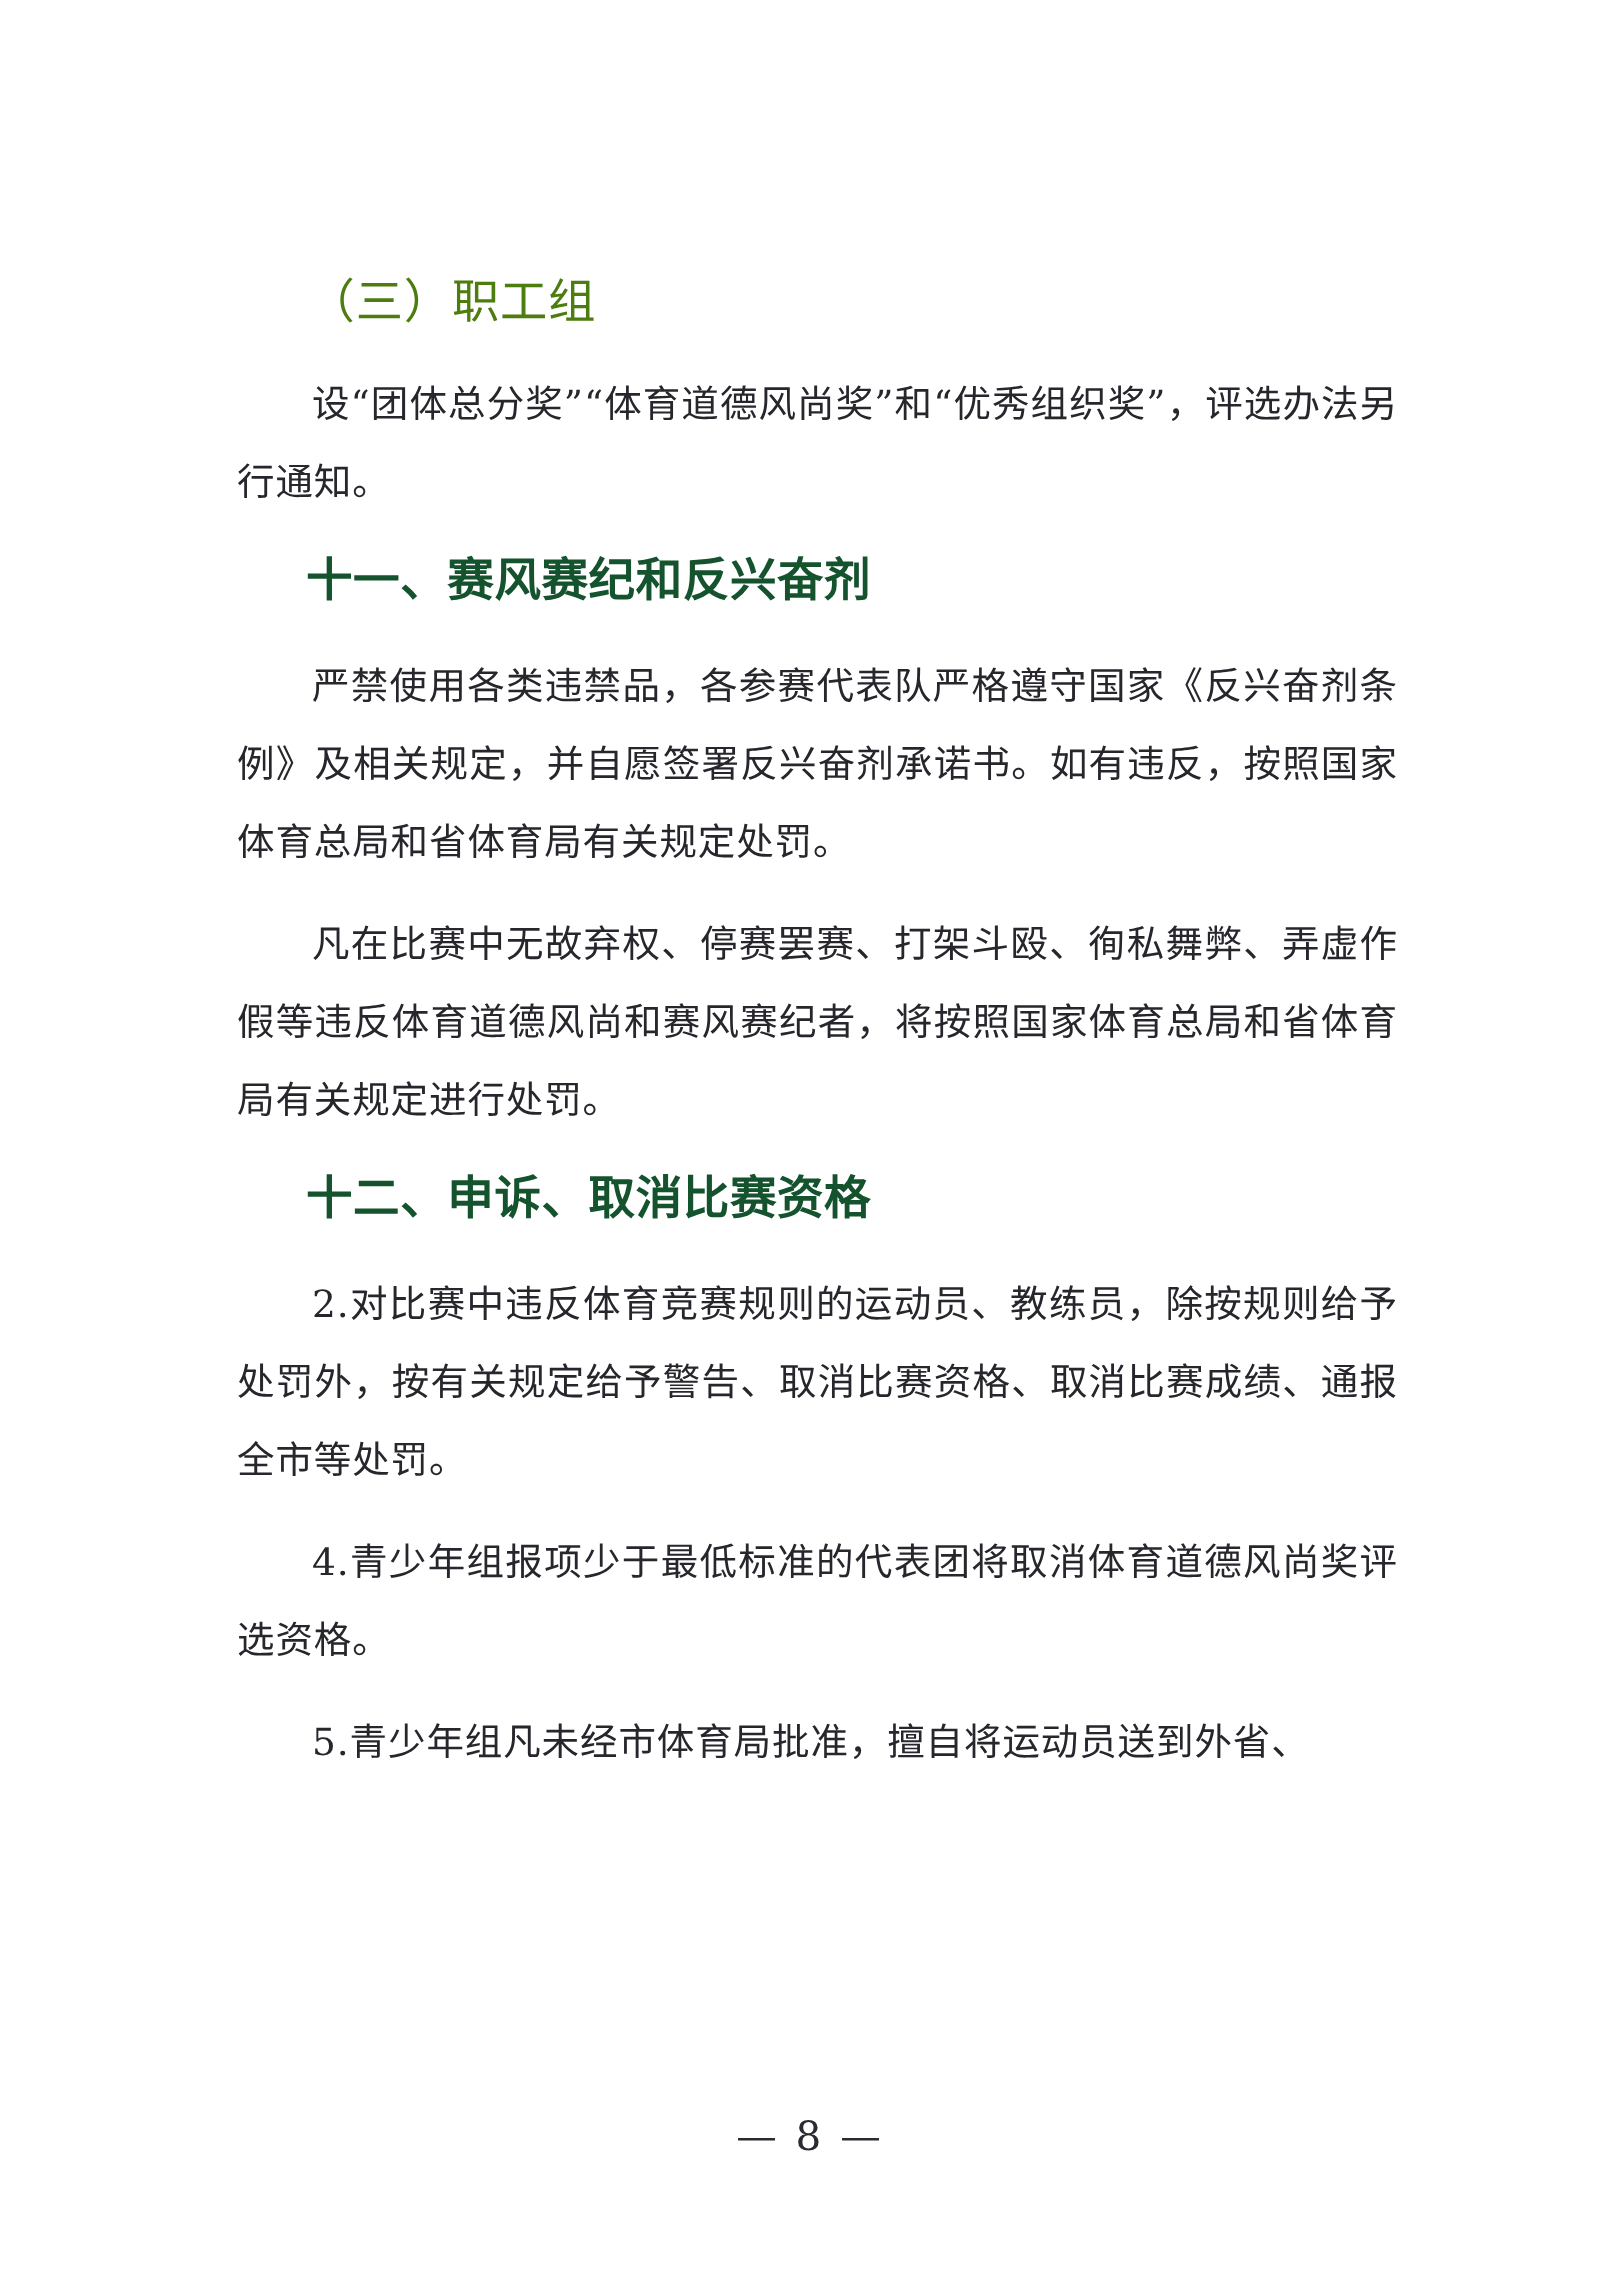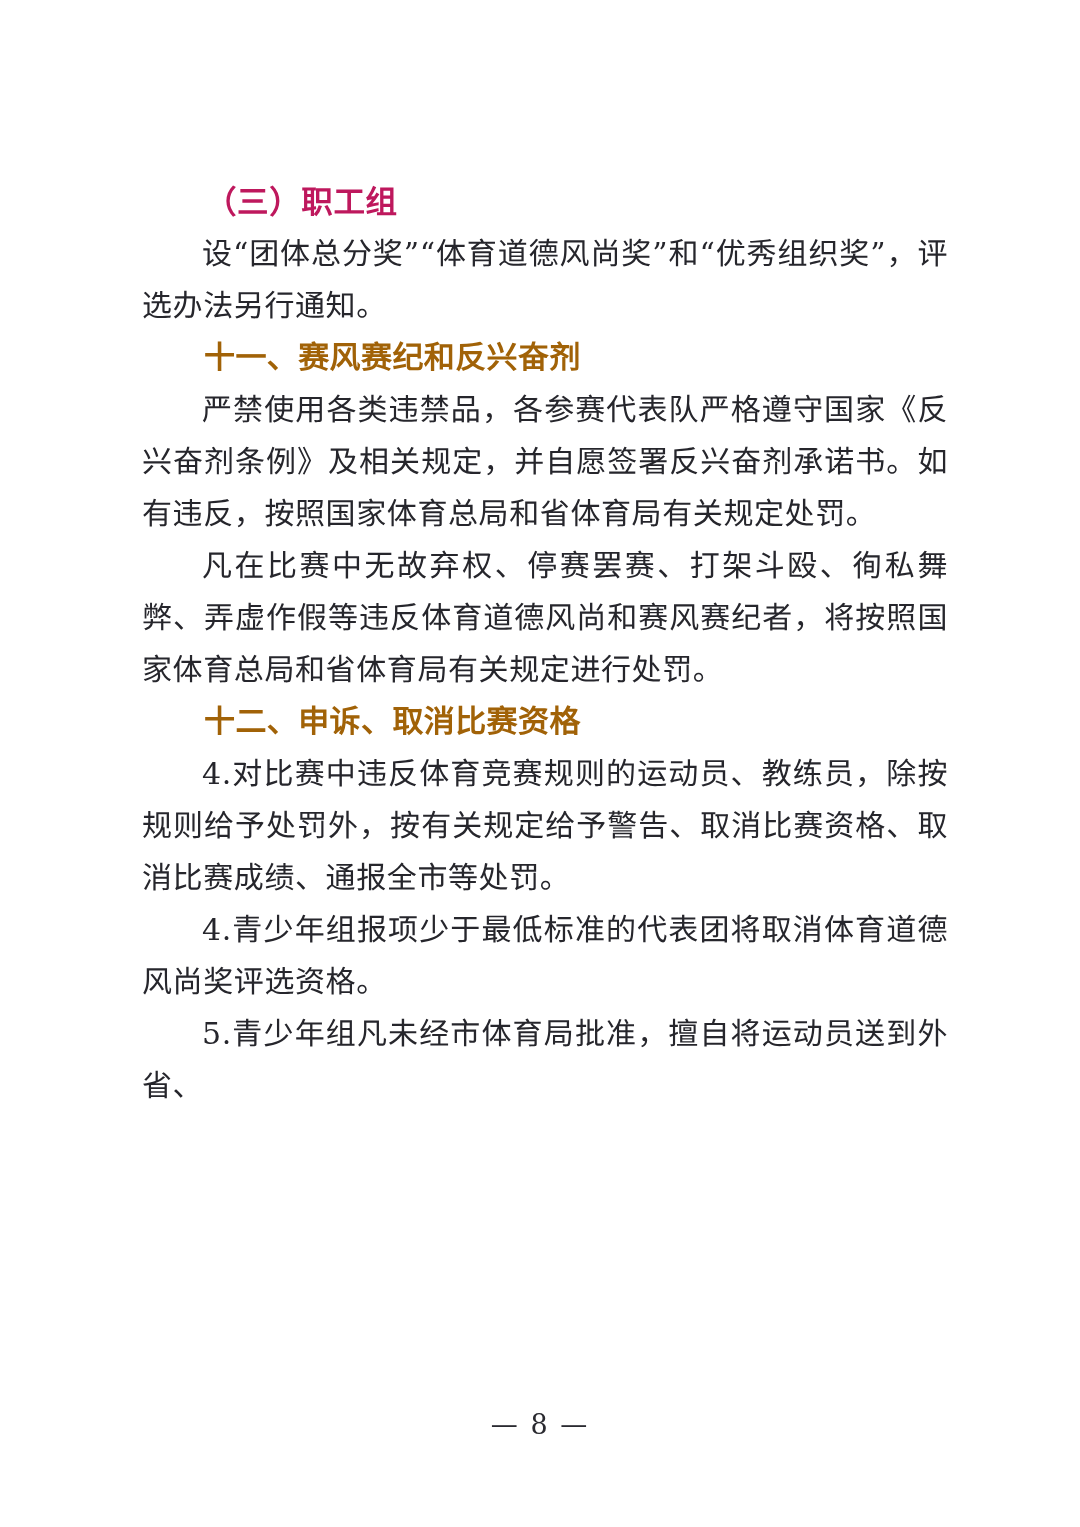--- a/index.html
+++ b/index.html
@@ -23,53 +23,53 @@
 
   
   .text-column {
     position: absolute;
     left: 142px;
     top: 176px;
     width: 806px;
   }
 
   .para {
-    margin: 0;
-    font-size: 30px;
+    margin: 16px;
+    font-size: 25px;
     line-height: 52px;
     text-align: justify;
     text-justify: inter-character;
     text-indent: 2em;
     letter-spacing: 0.6px;
     font-weight: 400;
     color: #26262c;
     -webkit-font-smoothing: antialiased;
   }
 
   
   .heading {
     margin: 0;
-    font-family: Liberation Sans, sans-serif;
+    font-family: Liberation Mono, monospace;
     font-size: 31px;
     line-height: 52px;
     font-weight: 700;
     text-indent: 2em;
     letter-spacing: 0.4px;
-    color: #a16207;
+    color: #14532d;
   }
 
   
   .subheading {
     margin: 0;
     font-size: 31.5px;
     line-height: 52px;
     text-indent: 2em;
     letter-spacing: 0.6px;
-    font-weight: 700;
-    color: #be185d;
+    font-weight: 400;
+    color: #4d7c0f;
   }
 
   
   .para.numbered {
     text-indent: 2em;
   }
 
   .page-number {
     position: absolute;
     left: 0;
@@ -96,21 +96,21 @@
 
     <p class="heading">十一、赛风赛纪和反兴奋剂</p>
 
     <p class="para">严禁使用各类违禁品，各参赛代表队严格遵守国家《反兴奋剂条例》及相关规定，并自愿签署反兴奋剂承诺书。如有违反，按照国家体育总局和省体育局有关规定处罚。</p>
 
     <p class="para">凡在比赛中无故弃权、停赛罢赛、打架斗殴、徇私舞弊、弄虚作假等违反体育道德风尚和赛风赛纪者，将按照国家体育总局和省体育局有关规定进行处罚。</p>
 
     <p class="heading">十二、申诉、取消比赛资格</p>
 
 
-    <p class="para numbered">4.对比赛中违反体育竞赛规则的运动员、教练员，除按规则给予处罚外，按有关规定给予警告、取消比赛资格、取消比赛成绩、通报全市等处罚。</p>
+    <p class="para numbered">2.对比赛中违反体育竞赛规则的运动员、教练员，除按规则给予处罚外，按有关规定给予警告、取消比赛资格、取消比赛成绩、通报全市等处罚。</p>
 
 
     <p class="para numbered">4.青少年组报项少于最低标准的代表团将取消体育道德风尚奖评选资格。</p>
 
     <p class="para numbered">5.青少年组凡未经市体育局批准，擅自将运动员送到外省、</p>
 
   </div>
 
   <div class="page-number">— 8 —</div>
 

